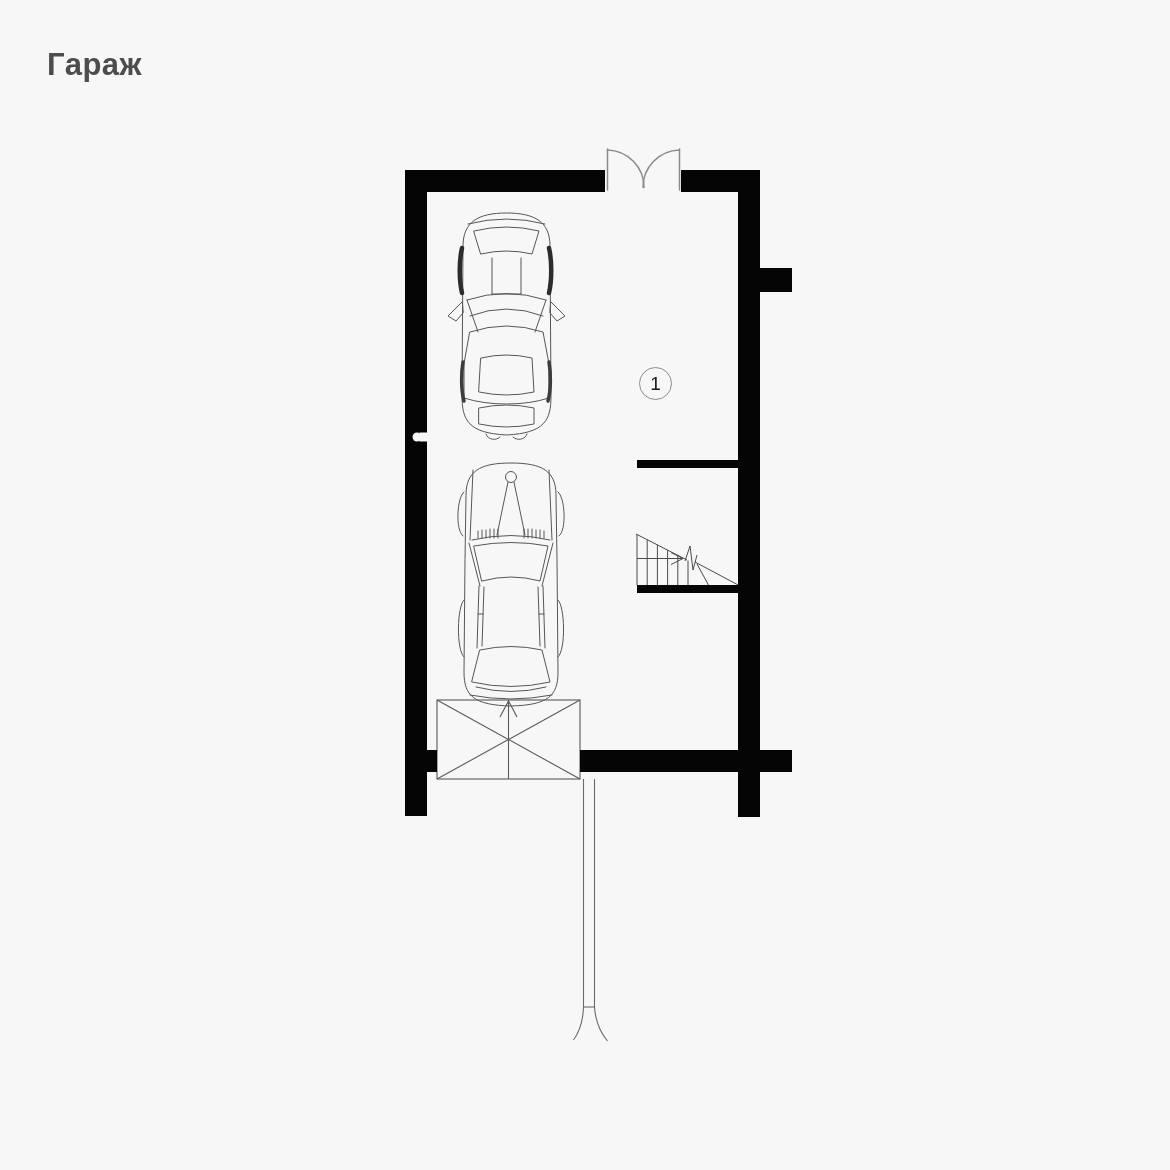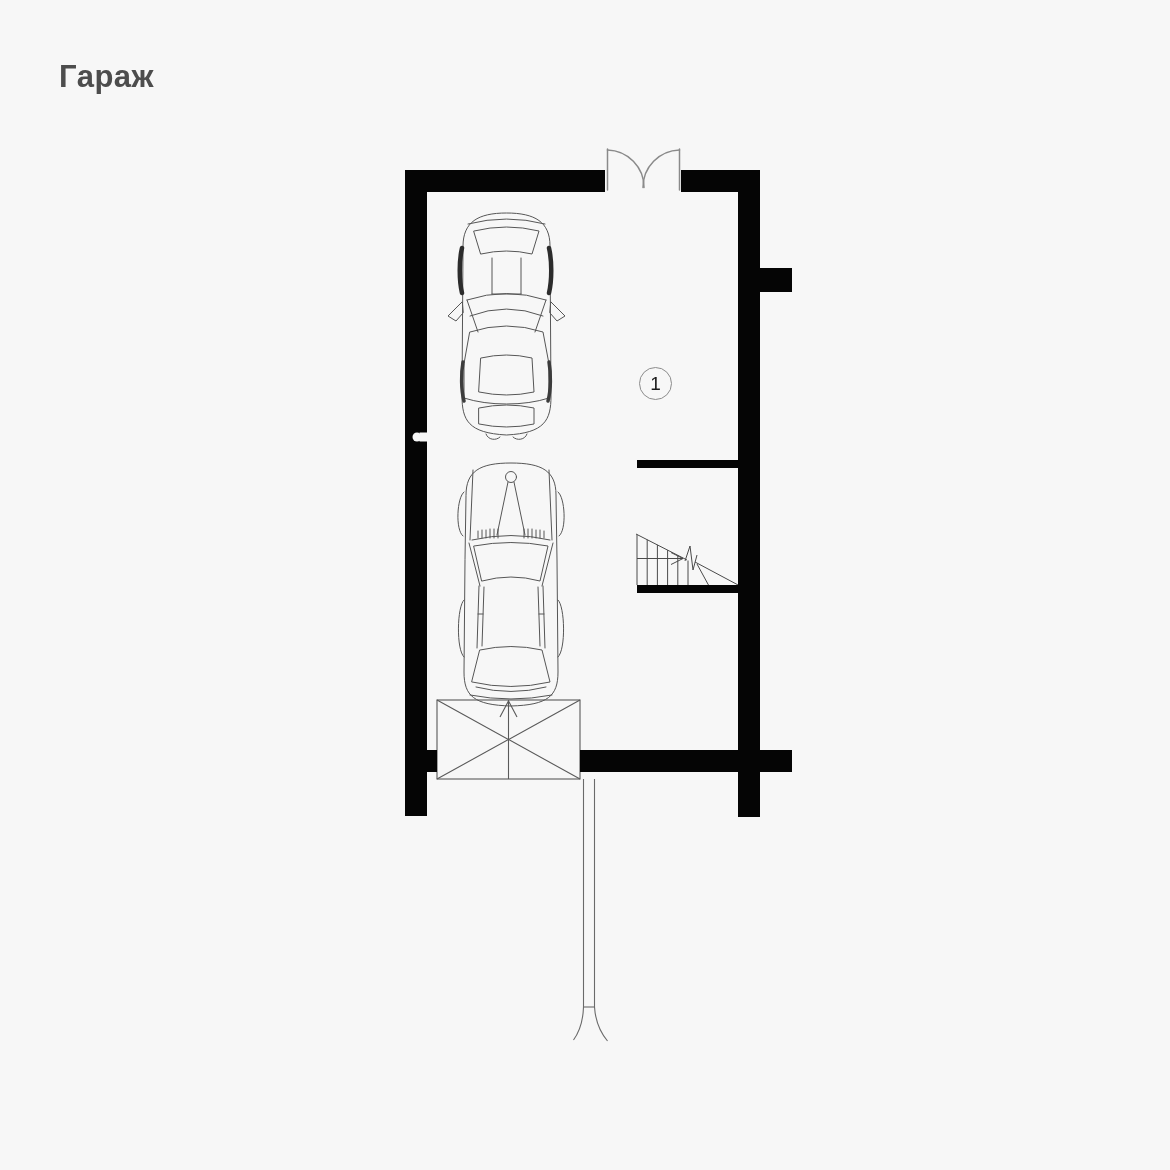--- a/index.html
+++ b/index.html
@@ -5,21 +5,21 @@
   html,body{margin:0;padding:0;}
   body{
     width:1170px;height:1170px;
     background:#f7f7f7;
     font-family:"Liberation Sans", sans-serif;
     position:relative;
     overflow:hidden;
   }
   .canvas{position:absolute;inset:0;}
   h1.page-title{
-    position:absolute;left:47px;top:49px;margin:12px;
+    position:absolute;left:47px;top:49px;margin:0;
     font-size:31px;font-weight:700;color:#4d4d4d;
     letter-spacing:0.5px;line-height:1;
   }
   svg.plan{position:absolute;left:0;top:0;}
   .room-badge{
     position:absolute;left:639px;top:367px;width:33px;height:33px;
     border:1.4px solid #8c8c8c;border-radius:50%;
     display:flex;align-items:center;justify-content:center;
     font-size:19px;color:#1a1a1a;background:transparent;box-sizing:border-box;
   }

